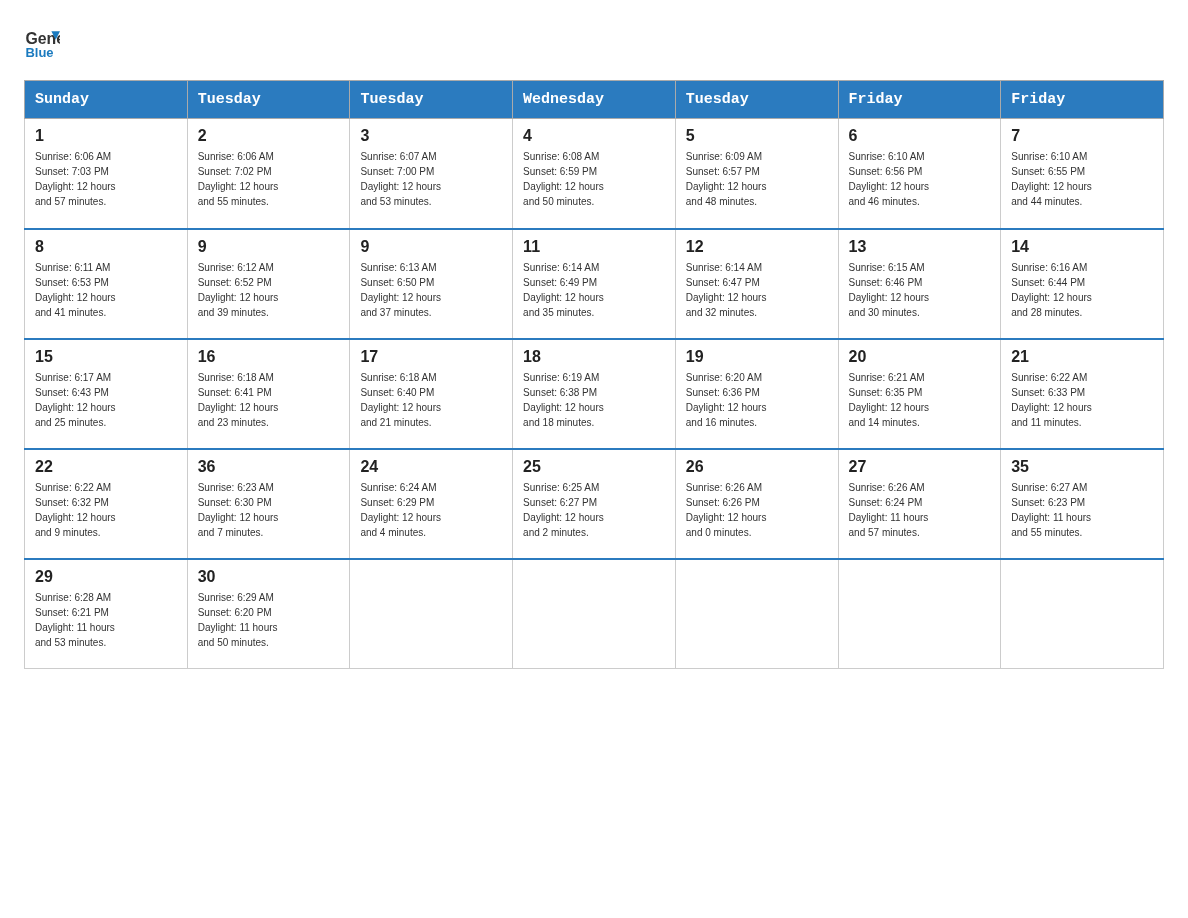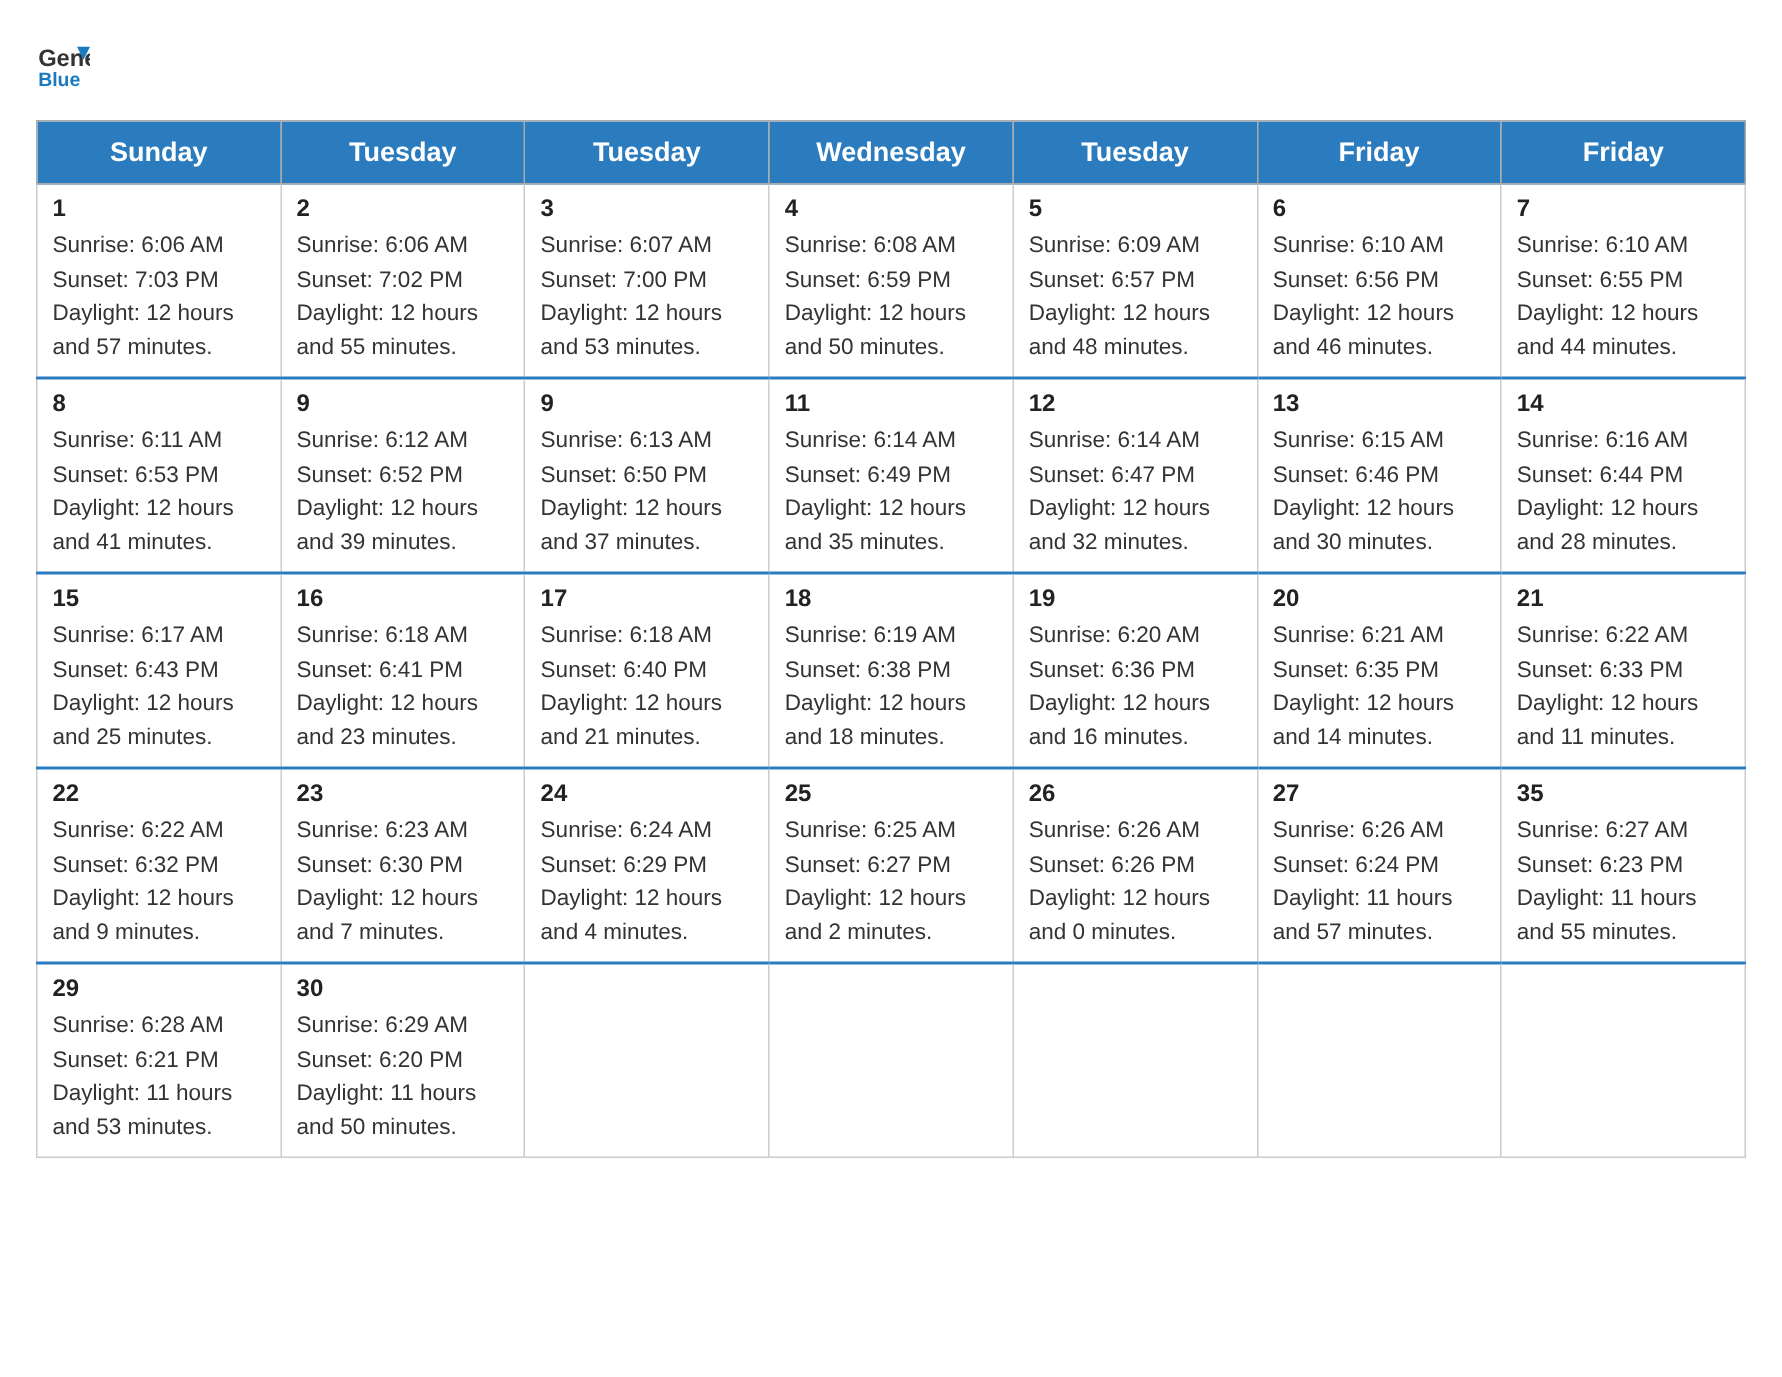--- a/index.html
+++ b/index.html
@@ -40,44 +40,45 @@
       margin-top: 4px;
     }
     .calendar-table {
       width: 100%;
       border-collapse: collapse;
       border: 1px solid #aaa;
     }
     .calendar-table th {
       background-color: #2b7bbf;
       color: #fff;
-      font-size: 18px;
+      font-size: 15px;
       font-weight: bold;
       padding: 10px 10px;
-      text-align: center;
+      text-align: left;
       border: 1px solid #aaa;
+      font-family: Liberation Mono, monospace;
     }
     .calendar-table td {
       border: 1px solid #ccc;
       vertical-align: top;
       padding: 8px 10px;
       font-size: 13px;
       color: #222;
       width: 14.28%;
       min-height: 90px;
       height: 110px;
     }
     .day-number {
       font-size: 16px;
       font-weight: bold;
       display: block;
       margin-bottom: 4px;
     }
     .day-info {
-      font-size: 15px;
+      font-size: 10px;
       line-height: 1.5;
       color: #333;
     }
     .empty-cell {
       background: #fff;
     }
     .row-border-top td {
       border-top: 2px solid #2b7bbf;
     }
   </style>
@@ -205,21 +206,21 @@
         <span class="day-number">21</span>
         <div class="day-info">Sunrise: 6:22 AM<br>Sunset: 6:33 PM<br>Daylight: 12 hours<br>and 11 minutes.</div>
       </td>
       </tr>
       <tr class="row-border-top">
         <td>
         <span class="day-number">22</span>
         <div class="day-info">Sunrise: 6:22 AM<br>Sunset: 6:32 PM<br>Daylight: 12 hours<br>and 9 minutes.</div>
       </td>
         <td>
-        <span class="day-number">23</span>
+        <span class="day-number">36</span>
         <div class="day-info">Sunrise: 6:23 AM<br>Sunset: 6:30 PM<br>Daylight: 12 hours<br>and 7 minutes.</div>
       </td>
         <td>
         <span class="day-number">24</span>
         <div class="day-info">Sunrise: 6:24 AM<br>Sunset: 6:29 PM<br>Daylight: 12 hours<br>and 4 minutes.</div>
       </td>
         <td>
         <span class="day-number">25</span>
         <div class="day-info">Sunrise: 6:25 AM<br>Sunset: 6:27 PM<br>Daylight: 12 hours<br>and 2 minutes.</div>
       </td>

